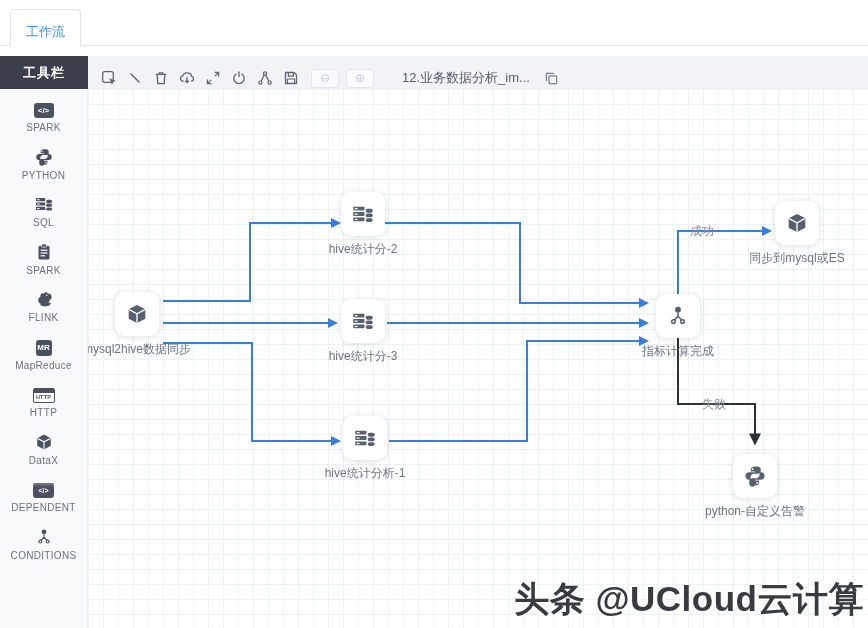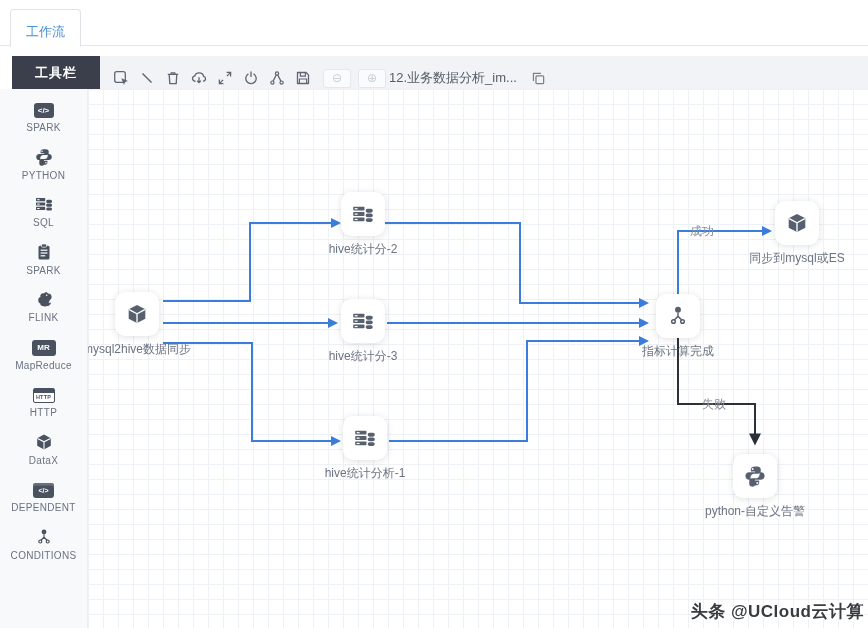--- a/index.html
+++ b/index.html
@@ -9,49 +9,49 @@
 
   
   .tabbar { position:absolute; top:0; left:0; right:0; height:46px; background:#fff;
     border-bottom:1px solid #e3e6ea; }
   .tab { position:absolute; left:10px; top:9px; height:38px; padding:4px 15px;
     line-height:36px; font-size:13px; color:var(--tab-blue,#4a8fd4);
     background:#fff; border:1px solid #dfe3e8; border-bottom:1px solid #fff;
     border-radius:4px 4px 0 0; z-index:2; }
 
   
-  .toolbar-row { position:absolute; top:56px; left:12px; right:0; height:45px; display:flex; }
+  .toolbar-row { position:absolute; top:56px; left:0; right:0; height:45px; display:flex; }
   .tools-header { width:88px; height:33px; background:var(--sidebar-dark,#3a3f4b);
     color:#fff; font-size:13px; font-weight:bold; display:flex; align-items:center;
     justify-content:center; letter-spacing:1px; flex:none; }
   .toolbar-strip { flex:1; background:var(--toolbar-bg,#f1f3f6); display:flex;
     align-items:center; padding:0 8px; border-bottom:1px solid #e8ebef; }
   .tbtn { width:16px; height:16px; margin:0 5px; color:#5f6672; cursor:pointer; flex:none; }
   .tbtn svg { width:16px; height:16px; display:block; }
   .zbtn { width:28px; height:19px; margin-left:7px; border:1px solid #e4e7ec;
     background:#fafbfc; border-radius:3px; color:#c9cdd4; font-size:12px;
     display:flex; align-items:center; justify-content:center; flex:none; }
-  .wf-name { margin-left:3px; font-size:13px; color:#565c66; white-space:nowrap; }
+  .wf-name { margin-left:28px; font-size:13px; color:#565c66; white-space:nowrap; }
   .copy-btn { width:15px; height:15px; margin-left:14px; color:#7a8089; }
   .copy-btn svg { width:15px; height:15px; display:block; }
 
   
   .sidebar { position:absolute; top:89px; left:0; bottom:0; width:88px;
     background:var(--sidebar-bg,#f8f9fb); border-right:1px solid #eceef1;
     display:flex; flex-direction:column; align-items:center; padding-top:9px; }
   .side-item { width:88px; height:47.5px; display:flex; flex-direction:column;
     align-items:center; justify-content:flex-start; cursor:grab; }
   .side-item .s-icon { height:20px; display:flex; align-items:flex-end;
     justify-content:center; color:var(--icon-gray,#4a5260); }
   .side-item .s-icon svg { width:18px; height:18px; display:block; }
   .side-item .s-label { margin-top:4px; font-size:10px; color:#6a7280; letter-spacing:.3px; }
   .badge { background:var(--icon-gray,#4a5260); color:#fff; border-radius:3px;
     display:flex; align-items:center; justify-content:center; font-weight:bold; }
   .badge-shell { width:20px; height:15px; font-size:8px; }
-  .badge-mr { width:24px; height:16px; font-size:8px; }
+  .badge-mr { width:16px; height:16px; font-size:8px; }
   .badge-dep { width:21px; height:15px; font-size:7px; box-shadow:inset 0 2.5px 0 #6a7280; }
   .badge-http { width:22px; height:15px; border:1.5px solid var(--icon-gray,#4a5260);
     border-radius:2px; background:#fff; display:flex; flex-direction:column; }
   .badge-http .bar { height:3.5px; background:var(--icon-gray,#4a5260); }
   .badge-http .txt { flex:1; display:flex; align-items:center; justify-content:center;
     font-size:5.5px; font-weight:bold; color:var(--icon-gray,#4a5260); letter-spacing:.2px; }
 
   
   .canvas { position:absolute; top:89px; left:88px; width:780px; height:539px;
     background:#fff;
@@ -65,21 +65,21 @@
   .m-black { fill:var(--edge-black,#2c3137); }
 
   .node { position:absolute; width:44px; height:44px; background:#fff; border-radius:10px;
     box-shadow:0 1px 7px rgba(30,36,44,.14); display:flex; align-items:center;
     justify-content:center; cursor:pointer; }
   .node svg { width:22px; height:22px; color:#57606e; display:block; }
   .node .n-label { position:absolute; top:49px; left:50%; transform:translateX(-50%);
     white-space:nowrap; font-size:12px; color:#6b7280; }
   .edge-lbl { position:absolute; font-size:12px; color:#878d96; white-space:nowrap;text-align:right; }
 
-  .watermark { position:absolute; right:4px; bottom:5px; font-size:17px; font-weight:bold;
+  .watermark { position:absolute; right:4px; bottom:5px; font-size:35px; font-weight:bold;
     color:#383b40; letter-spacing:.5px;
     text-shadow:-1px -1px 0 #fff,1px -1px 0 #fff,-1px 1px 0 #fff,1px 1px 0 #fff,2px 2px 1px #fff;text-align:center; }
 </style>
 </head>
 <body>
 
 <svg width="0" height="0" style="position:absolute" aria-hidden="true">
   <defs>
     <symbol id="sym-select" viewBox="0 0 16 16">
       <rect x="1.7" y="1.7" width="10.6" height="10.6" rx="2" fill="none" stroke="currentColor" stroke-width="1.3"></rect>

